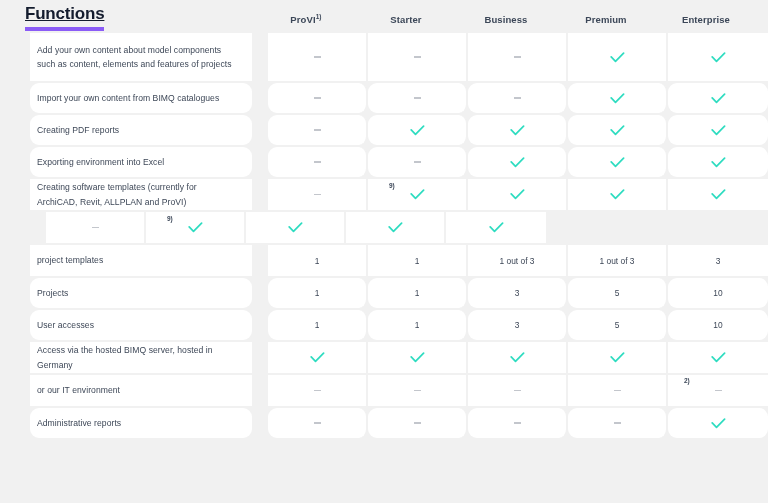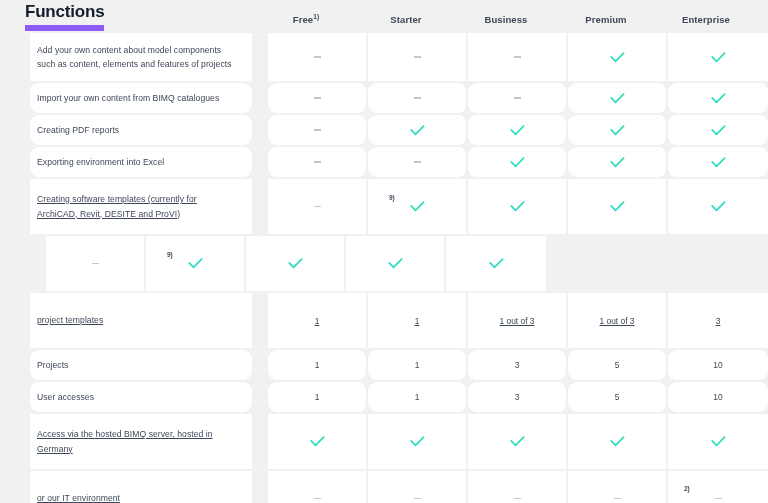--- a/index.html
+++ b/index.html
@@ -44,22 +44,23 @@
     height: 33px;
   }
 
   .title {
     font-size: 17px;
     font-weight: bold;
     color: #141c2e;
     letter-spacing: -0.2px;
     line-height: 20px;
     padding-bottom: 3px;
-    border-bottom: 6px solid #8b5cf6;
+    border-bottom: 4px solid #8b5cf6;
     display: inline-block;
+    text-decoration: underline;
   }
 
   .head-gap { flex: 0 0 16px; }
 
   .head-col {
     flex: 0 0 100px;
     text-align: center;
     font-size: 9.5px;
     font-weight: bold;
     color: #3c4758;
@@ -130,34 +131,34 @@
     font-weight: bold;
     color: #3c4758;
     line-height: 1;
   }
   .sup-note.left { left: 21px; top: 50%; margin-top: -12px; }
   .sup-note.ent  { left: 16px; top: 50%; margin-top: -13px; }
 
   
   .h-tall   { height: 48px; }
   .h-short  { height: 30px; border-radius: 9px; }
-  .h-mid    { height: 55px; text-decoration: underline; }
+  .h-mid    { height: 31px; }
 </style>
 </head>
 <body>
 
 <div id="root">
   <div class="table-wrap">
 
     <div class="head">
       <div class="head-label">
         <span class="title">Functions</span>
       </div>
       <div class="head-gap"></div>
-      <div id="header-cols" style="display:contents"><div class="head-col"><span>Free</span><sup>1)</sup></div><div class="head-col"><span>Starter</span></div><div class="head-col"><span>Business</span></div><div class="head-col"><span>Premium</span></div><div class="head-col"><span>Enterprise</span></div></div>
+      <div id="header-cols" style="display:contents"><div class="head-col"><span>ProVI</span><sup>1)</sup></div><div class="head-col"><span>Starter</span></div><div class="head-col"><span>Business</span></div><div class="head-col"><span>Premium</span></div><div class="head-col"><span>Enterprise</span></div></div>
     </div>
 
     <div id="rows">
         <div class="row">
           <div class="cell-label h-tall">
             <div>
               <span>Add your own content about model components</span>
               <span>such as content, elements and features of projects</span>
             </div>
           </div>
@@ -288,21 +289,21 @@
               <svg viewBox="0 0 15 11" xmlns="http://www.w3.org/2000/svg">
                 <path d="M1.2 4.9 L5.5 9.3 L13.6 1.2" fill="none" stroke="#2edcc0" stroke-width="1.7" stroke-linecap="round" stroke-linejoin="round"></path>
               </svg>
             </span>
           </div>
         </div>
         <div class="row">
           <div class="cell-label h-mid">
             <div>
               <span>Creating software templates (currently for</span>
-              <span>ArchiCAD, Revit, DESITE and ProVI)</span>
+              <span>ArchiCAD, Revit, ALLPLAN and ProVI)</span>
             </div>
           </div>
           <div class="row-gap"></div>
           <div class="cell h-mid">
             <span class="dash"></span>
           </div>
           <div class="cell h-mid">
             <span class="sup-note left">9)</span>
             <span class="check">
               <svg viewBox="0 0 15 11" xmlns="http://www.w3.org/2000/svg">

